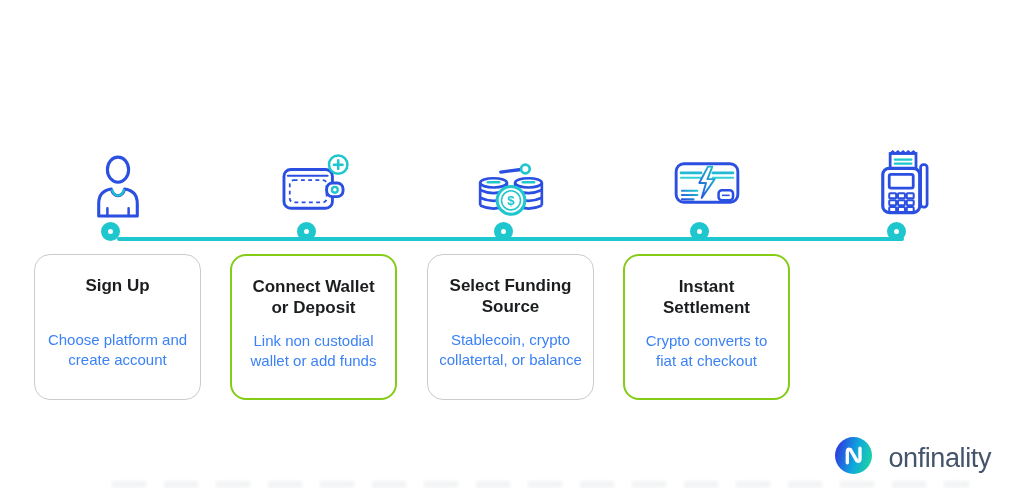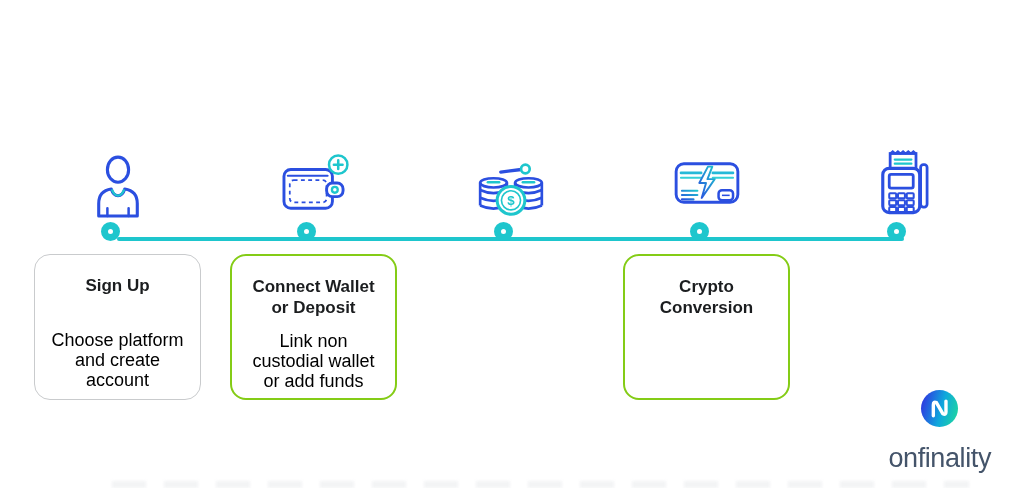--- a/index.html
+++ b/index.html
@@ -64,34 +64,33 @@
     font-size: 17px;
     font-weight: 700;
     line-height: 21px;
     color: #1b1d1f;
     text-align: center;
     display: flex;
     align-items: flex-start;
     justify-content: center;
   }
   .card-desc {
-    font-size: 18px;
+    font-size: 15px;
     line-height: 20px;
-    color: #000000;
+    color: #3b82f6;
     text-align: center;
   }
   
   .logo {
     position: absolute;
     right: 33px; bottom: 14px;
     display: flex;
-    align-items: center;
+    align-items: flex-end;
     gap: 16px;
     z-index: 4;
-    flex-direction: column;
   }
   .logo-mark {
     width: 37px; height: 37px;
     border-radius: 50%;
     background: linear-gradient(105deg, #2b43e0 12%, #0fa8dc 55%, #1ed79f 96%);
     display: flex;
     align-items: center;
     justify-content: center;
   }
   .logo-text {
@@ -170,20 +169,24 @@
         <path d="M40 24 V46 M66 24 V46" stroke="#2b4fe0" stroke-width="2.6"></path>
         <path d="M40 46 Q53 52 66 46 M40 31 Q53 37 66 31 M40 38.5 Q53 44.5 66 38.5" stroke="#2b4fe0" stroke-width="2.6" fill="none"></path>
         <path d="M47.5 23.5 H58.5" stroke="#1ec6cd" stroke-width="2.4" stroke-linecap="round"></path>
 
         <circle cx="36" cy="41" r="13.5" fill="#ffffff" stroke="#1ec6cd" stroke-width="3"></circle>
         <circle cx="36" cy="41" r="9.3" stroke="#1ec6cd" stroke-width="1.6" fill="none"></circle>
         <text x="36" y="45.5" text-anchor="middle" font-family="Liberation Sans, sans-serif" font-size="13" font-weight="700" fill="#1ec6cd">$</text>
       </svg>
     </div>
     <div class="timeline-node"></div>
+    <div class="card gray">
+      <div class="card-title">Select Funding Source</div>
+      <div class="card-desc">Stablecoin, crypto collatertal, or balance</div>
+    </div>
   </div>
 
   <div class="step" style="left:623px">
     <div class="step-icon" style="padding-bottom:10px">
       <svg width="70" height="54" viewBox="0 0 72 56" fill="none">
         <defs>
           <linearGradient id="boltGrad" x1="0" y1="1" x2="1" y2="0">
             <stop offset="0" stop-color="#2b4fe0"></stop>
             <stop offset="1" stop-color="#1ec6cd"></stop>
           </linearGradient>
@@ -192,21 +195,22 @@
         <path d="M9 17.5 H30 M42 17.5 H63" stroke="#25b9d8" stroke-width="2.6" stroke-linecap="round"></path>
         <path d="M9 22.5 H30 M42 22.5 H63" stroke="#35d0d8" stroke-width="2.2" stroke-linecap="round"></path>
         <path d="M37 11 L28 28 H35 L30.5 43.5 L44 24 H36.5 L41.5 11 Z" stroke="url(#boltGrad)" stroke-width="2" stroke-linejoin="round" fill="#ffffff"></path>
         <path d="M10 36 H26 M10 40.5 H26 M10 45 H22" stroke="url(#boltGrad)" stroke-width="2.2" stroke-linecap="round"></path>
         <rect x="48" y="35.5" width="15" height="10.5" rx="3.5" stroke="#2b4fe0" stroke-width="2.6" fill="#ffffff"></rect>
         <path d="M51.5 40.8 H59.5" stroke="#2b4fe0" stroke-width="1.6"></path>
       </svg>
     </div>
     <div class="timeline-node"></div>
     <div class="card teal">
-      <div class="card-title">Crypto Conversion</div>
+      <div class="card-title">Instant Settlement</div>
+      <div class="card-desc">Crypto converts to fiat at checkout</div>
     </div>
   </div>
 
   <div class="step" style="left:820px">
     <div class="step-icon">
       <svg width="58" height="72" viewBox="0 0 62 78" fill="none">
         <rect x="49" y="18" width="7" height="46" rx="3" stroke="#2b4fe0" stroke-width="3" fill="#ffffff"></rect>
         <rect x="16" y="6" width="28" height="18" stroke="#2b4fe0" stroke-width="3" fill="#ffffff"></rect>
         <path d="M16 6 l2.8 -2.6 2.8 2.6 2.8 -2.6 2.8 2.6 2.8 -2.6 2.8 2.6 2.8 -2.6 2.8 2.6 2.8 -2.6 2.8 2.6" stroke="#2b4fe0" stroke-width="2" fill="none"></path>
         <path d="M21 12.5 H39 M21 17 H39" stroke="#1ec6cd" stroke-width="2.4" stroke-linecap="round"></path>

